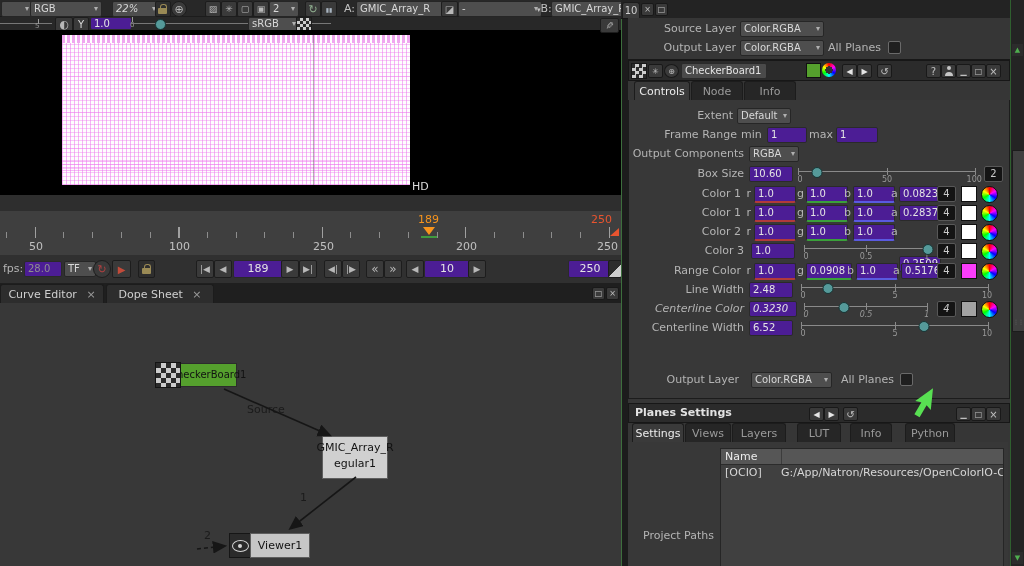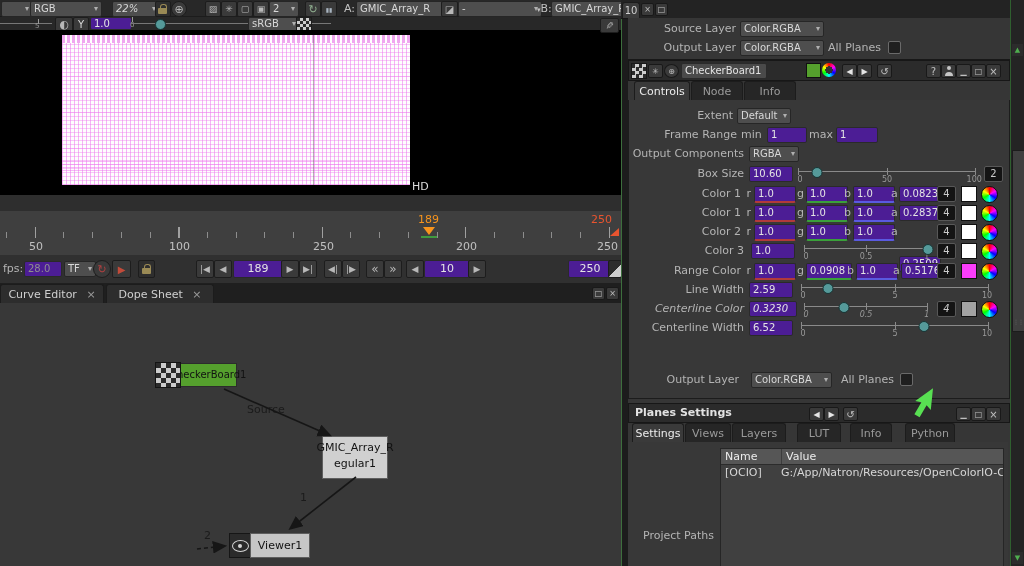--- a/index.html
+++ b/index.html
@@ -444,21 +444,21 @@
         <div class="field ul-b" style="left:227px;top:0;width:34px;"><span>1.0</span></div>
         <span class="lab" style="left:264px;top:0;width:6px;">a</span>
         <div class="field" style="left:272px;top:0;width:34px;"><span>0.5176</span></div>
         <div class="dim" style="left:308px;top:0;"><span>4</span></div>
         <div class="swatch" style="left: 332px; top: 0px; background: rgb(251, 61, 251);"></div>
         <div class="wheel" style="left:352px;top:0;"></div>
       </div>
 
       <div class="row" style="top:182px;">
         <span class="lab" style="left:0;top:0;width:115px;">Line Width</span>
-        <div class="field" style="left:120px;top:0;width:36px;"><span>2.59</span></div>
+        <div class="field" style="left:120px;top:0;width:36px;"><span>2.48</span></div>
         <div class="slider" style="left:172px;top:0;width:188px;">
           <div class="line"></div>
             <div class="t" style="left:0;"></div>
             <div class="t" style="left:50%;"></div>
             <div class="t" style="right:0;"></div>
           <span class="tl" style="left:2px;">0</span>
           <span class="tl" style="left:50%;">5</span>
           <span class="tl" style="left:99%;">10</span>
           <div class="h" style="left:14.3%;"></div>
         </div>
@@ -535,21 +535,20 @@
       <div class="tab off" style="left:104px;top:1px;width:52px;"><span>Layers</span></div>
       <div class="tab off" style="left:169px;top:1px;width:42px;"><span>LUT</span></div>
       <div class="tab off" style="left:222px;top:1px;width:40px;"><span>Info</span></div>
       <div class="tab off" style="left:277px;top:1px;width:48px;"><span>Python</span></div>
     </div>
     <div class="abs" style="left:0;top:424px;width:380px;height:124px;background:#383838;">
       <span class="lab" style="left:0;top:86px;width:86px;">Project Paths</span>
       <div class="abs" style="left:92px;top:6px;width:282px;height:136px;background:#404040;border:1px solid #262626;overflow:hidden;">
         <div style="display:flex;background:#565656;border-bottom:1px solid #2c2c2c;">
           <div style="width:52px;padding:1px 4px;color:#ececec;border-right:1px solid #3c3c3c;">Name</div>
-          <div style="flex:1;padding:1px 4px;color:#ececec;">Value</div>
         </div>
         <div style="display:flex;">
           <div style="width:52px;padding:1px 2px 1px 4px;color:#d6d6d6;white-space:nowrap;">[OCIO]</div>
           <div style="flex:1;padding:1px 0 1px 2px;color:#d6d6d6;white-space:nowrap;overflow:hidden;">G:/App/Natron/Resources/OpenColorIO-Con</div>
         </div>
       </div>
     </div>
   </div>
 
   <div class="abs" style="left:1010px;top:0;width:14px;height:566px;background:#242424;border-left:1px solid #2f5f2f;border-right:1px solid #2f5f2f;">

